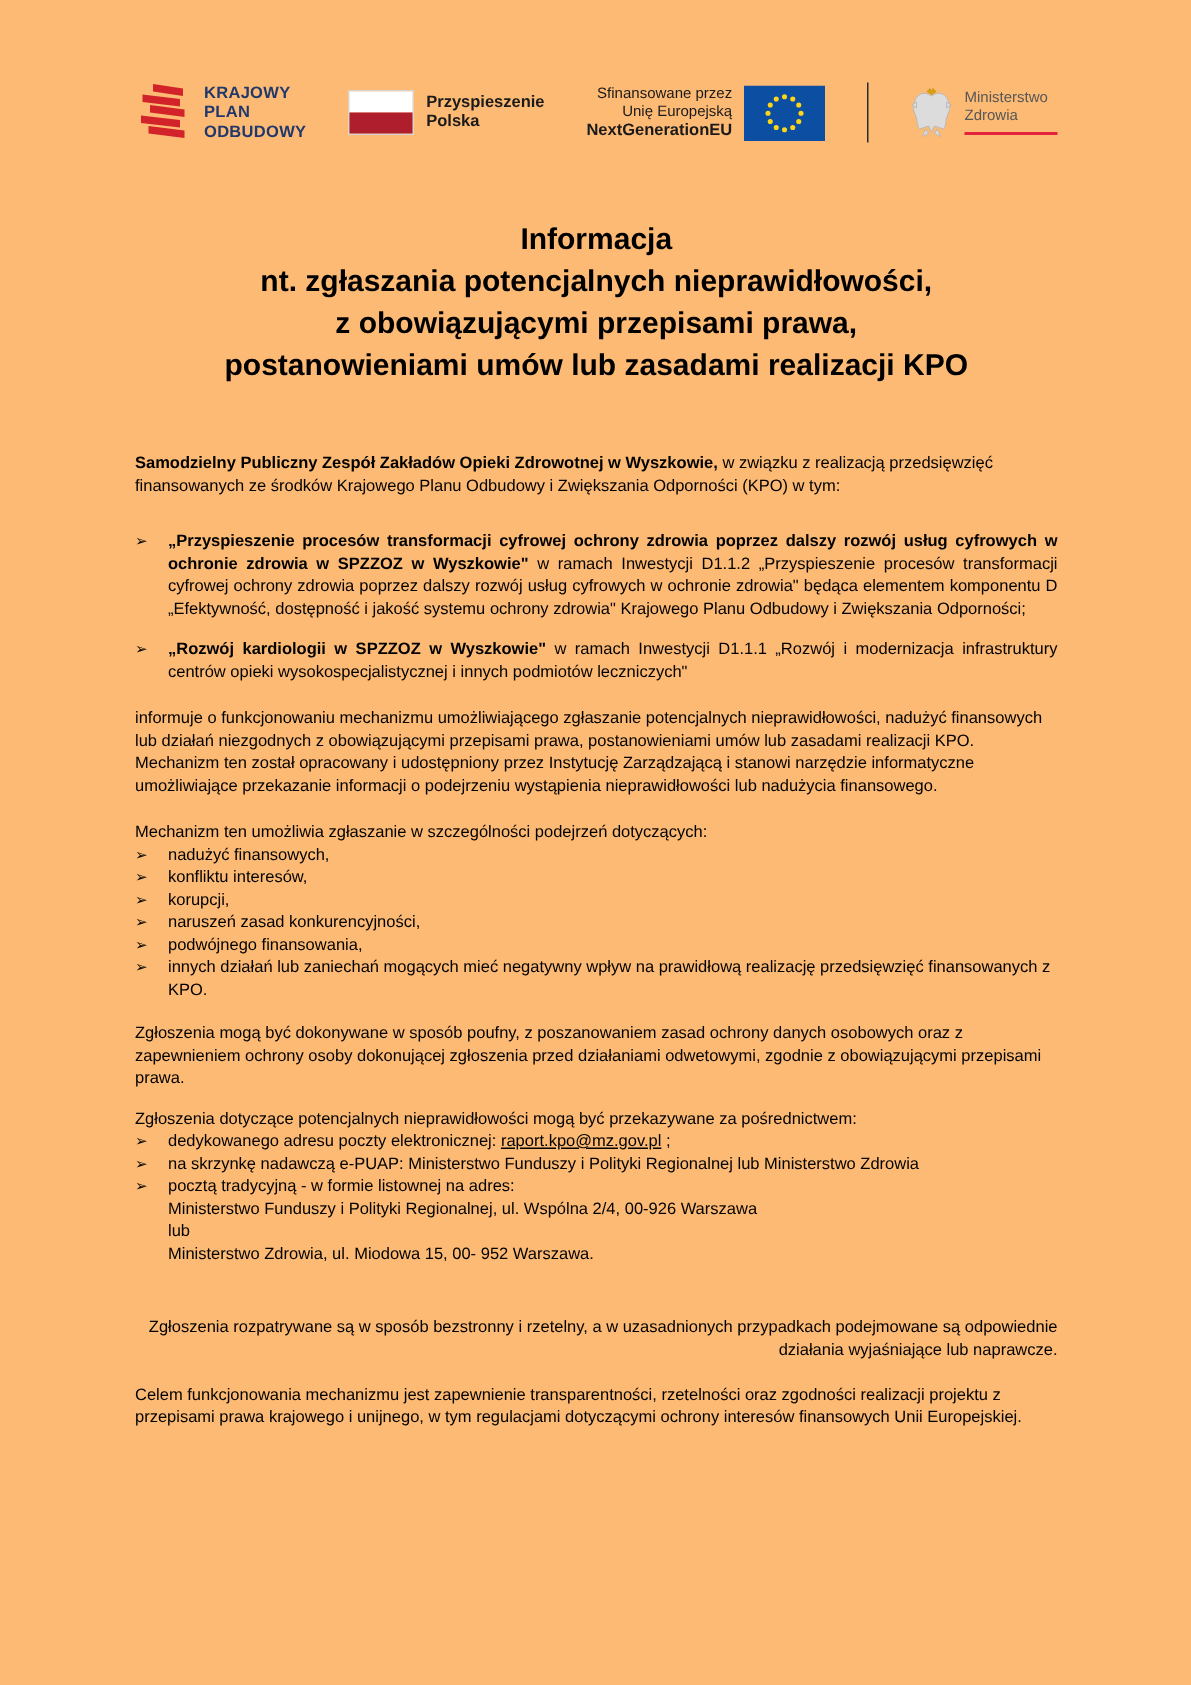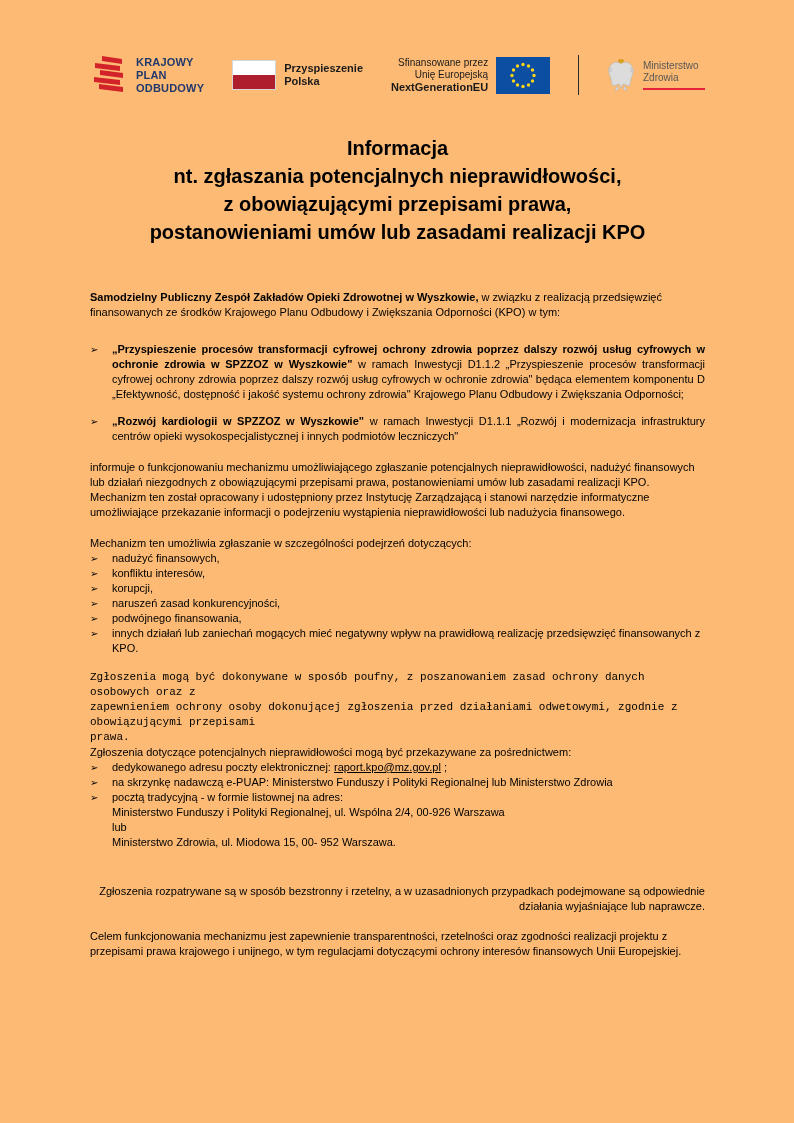--- a/index.html
+++ b/index.html
@@ -109,21 +109,21 @@
         <path d="M11 3 L13 1 L14 3 L15 1 L17 3 L14 5 Z" fill="#d9a50f" stroke="#b8860b" stroke-width="0.4"></path>
       </svg>
       <div>
         <div class="mz-text">Ministerstwo</div>
         <div class="mz-text">Zdrowia</div>
         <div class="mz-line"></div>
       </div>
     </div>
   </header>
 
-  <h1 class="title" style="margin:32px 0 0 0;">
+  <h1 class="title" style="margin:44px 0 0 0;">
     <div>Informacja</div>
     <div>nt. zgłaszania potencjalnych nieprawidłowości,</div>
     <div>z obowiązującymi przepisami prawa,</div>
     <div>postanowieniami umów lub zasadami realizacji KPO</div>
   </h1>
 
   <div class="body">
 
     <p style="margin:0;"><span class="b">Samodzielny Publiczny Zespół Zakładów Opieki Zdrowotnej w Wyszkowie,</span><span> w związku z realizacją przedsięwzięć finansowanych ze środków Krajowego Planu Odbudowy i Zwiększania Odporności (KPO) w tym:</span></p>
 
@@ -164,21 +164,21 @@
       <div class="bullet-row">
           <span class="marker">➢</span>
           <span class="btext">podwójnego finansowania,</span>
         </div>
       <div class="bullet-row">
           <span class="marker">➢</span>
           <span class="btext">innych działań lub zaniechań mogących mieć negatywny wpływ na prawidłową realizację przedsięwzięć finansowanych z KPO.</span>
         </div>
     </div>
 
-    <p class="prewrap" style="margin:14px 0 0 0;font-family:Liberation Mono, monospace;">Zgłoszenia mogą być dokonywane w sposób poufny, z poszanowaniem zasad ochrony danych osobowych oraz z
+    <p class="prewrap" style="margin:14px 0 12px 0;">Zgłoszenia mogą być dokonywane w sposób poufny, z poszanowaniem zasad ochrony danych osobowych oraz z
 zapewnieniem ochrony osoby dokonującej zgłoszenia przed działaniami odwetowymi, zgodnie z obowiązującymi przepisami
 prawa.</p>
 
     <p style="margin:0;">Zgłoszenia dotyczące potencjalnych nieprawidłowości mogą być przekazywane za pośrednictwem:</p>
 
     <div>
       <div class="bullet-row">
         <span class="marker">➢</span>
         <span class="btext"><span>dedykowanego adresu poczty elektronicznej: </span><a class="email" href="#">raport.kpo@mz.gov.pl</a><span> ;</span></span>
       </div>

